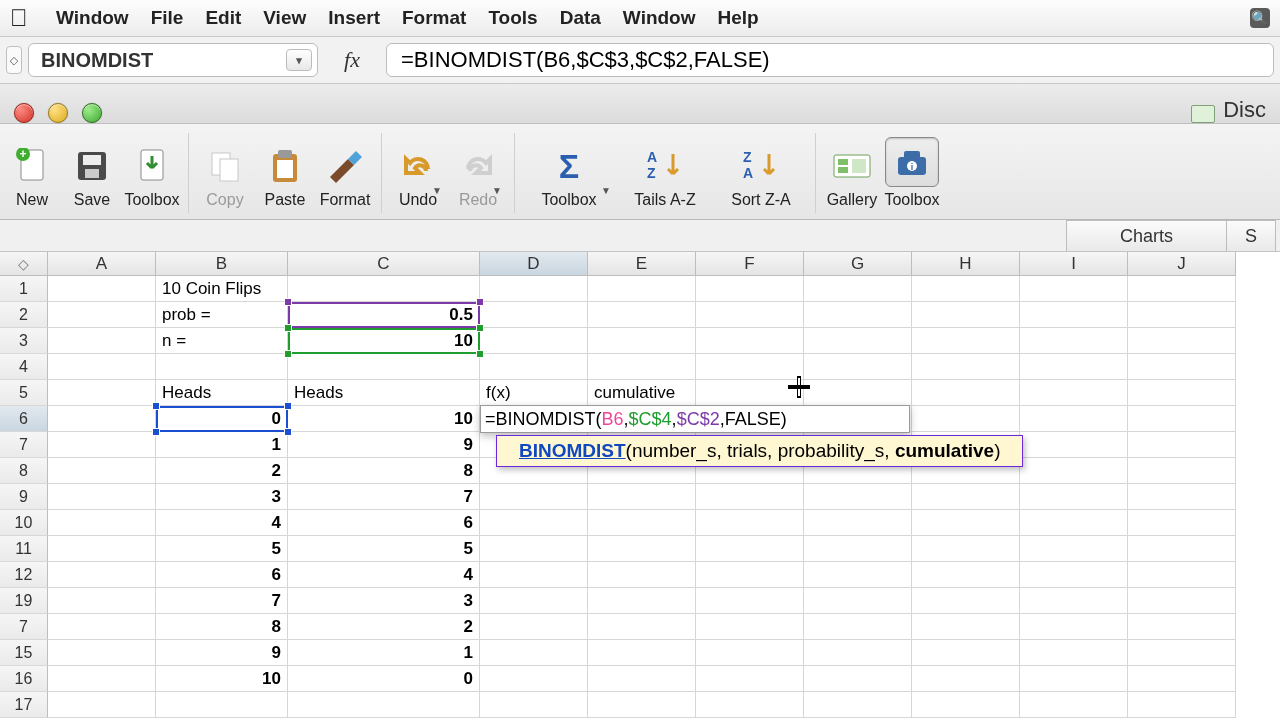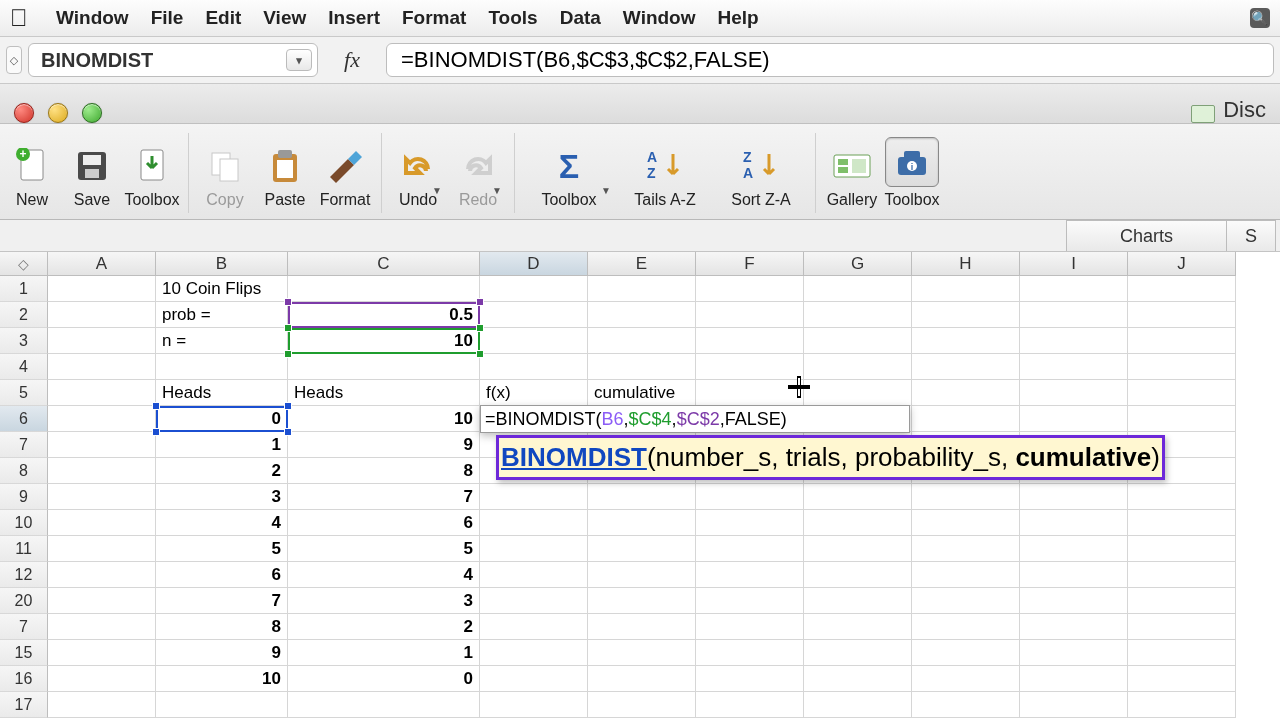--- a/index.html
+++ b/index.html
@@ -63,21 +63,21 @@
 
   
   .wA{width:108px}.wB{width:132px}.wC{width:192px}.wD{width:108px}.wE{width:108px}.wF{width:108px}.wG{width:108px}.wH{width:108px}.wI{width:108px}.wJ{width:108px}
 
   
   .refbox { position: absolute; border: 2px solid; pointer-events: none; }
   .handle { position: absolute; width: 8px; height: 8px; border: 1px solid #fff; }
 
   
   .celledit { position: absolute; background: #fff; border: 1px solid #9a9a9a; box-shadow: 0 3px 8px rgba(0,0,0,.25); font-size: 18px; padding: 2px 4px; display:flex; align-items:center; }
-  .tooltip { position: absolute; background: #fff7d1; border: 3px solid #6d28d9; box-shadow: 2px 3px 6px rgba(0,0,0,.25); padding: 4px 2px; font-size: 26px; }
+  .tooltip { position: absolute; background: #fff7d1; border: 1px solid #6d28d9; box-shadow: 2px 3px 6px rgba(0,0,0,.25); padding: 4px 22px; font-size: 19px; }
   .tooltip .fn { color: #1048c0; text-decoration: underline; font-weight: 600; }
   .tooltip .bold { font-weight: 700; }
 
   
   .cursor-plus { position:absolute; width:22px; height:22px; pointer-events:none; }
   .cursor-plus::before, .cursor-plus::after { content:""; position:absolute; background:#000; }
   .cursor-plus::before { left:9px; top:0; width:4px; height:22px; }
   .cursor-plus::after  { top:9px; left:0; height:4px; width:22px; }
   .cursor-plus .inner::before, .cursor-plus .inner::after { content:""; position:absolute; background:#fff; }
   .cursor-plus .inner::before { left:10px; top:2px; width:2px; height:18px; }
@@ -283,21 +283,21 @@
       <div class="rowhead">3</div>
       <div class="rowhead">4</div>
       <div class="rowhead">5</div>
       <div class="rowhead sel">6</div>
       <div class="rowhead">7</div>
       <div class="rowhead">8</div>
       <div class="rowhead">9</div>
       <div class="rowhead">10</div>
       <div class="rowhead">11</div>
       <div class="rowhead">12</div>
-      <div class="rowhead">20</div>
+      <div class="rowhead">19</div>
       <div class="rowhead">7</div>
       <div class="rowhead">15</div>
       <div class="rowhead">16</div>
       <div class="rowhead">17</div>
     </div>
   <div class="cells" id="cells">
       <div class="cellrow">
         <div class="cell wA"></div>
         <div class="cell wB l">10 Coin Flips</div>
         <div class="cell wC"></div>
@@ -516,21 +516,21 @@
   <div class="handle" style="left:476px; top:98px; background:#1f9d2e;"></div>
 
   <div class="refbox" style="left:156px; top:154px; width:132px; height:26px; border-color:#1b4fd1;"></div>
   <div class="handle" style="left:152px; top:150px; background:#1b4fd1;"></div>
   <div class="handle" style="left:284px; top:150px; background:#1b4fd1;"></div>
   <div class="handle" style="left:152px; top:176px; background:#1b4fd1;"></div>
   <div class="handle" style="left:284px; top:176px; background:#1b4fd1;"></div>
 
   <div class="celledit" style="left:480px; top:153px; width:430px; height:28px;">
     <span>
-      <span>=</span><span>BINOMDIST</span><span>(</span><span style="color:#8b5cf6">B6</span><span>,</span><span style="color:#1f9d2e">$C$4</span><span>,</span><span style="color:#7c3aa8">$C$2</span><span>,</span><span>FALSE</span><span>)</span>
+      <span>=</span><span>BINOMDIST</span><span>(</span><span style="color:#ec4899">B6</span><span>,</span><span style="color:#1f9d2e">$C$4</span><span>,</span><span style="color:#7c3aa8">$C$2</span><span>,</span><span>FALSE</span><span>)</span>
     </span>
   </div>
 
   <div class="tooltip" style="left:496px; top:183px;">
     <span class="fn">BINOMDIST</span><span>(</span><span>number_s, trials, probability_s, </span><span class="bold">cumulative</span><span>)</span>
   </div>
 
   <div class="cursor-plus" style="left:788px; top:124px;"><span class="inner"></span></div>
 </div>
 

